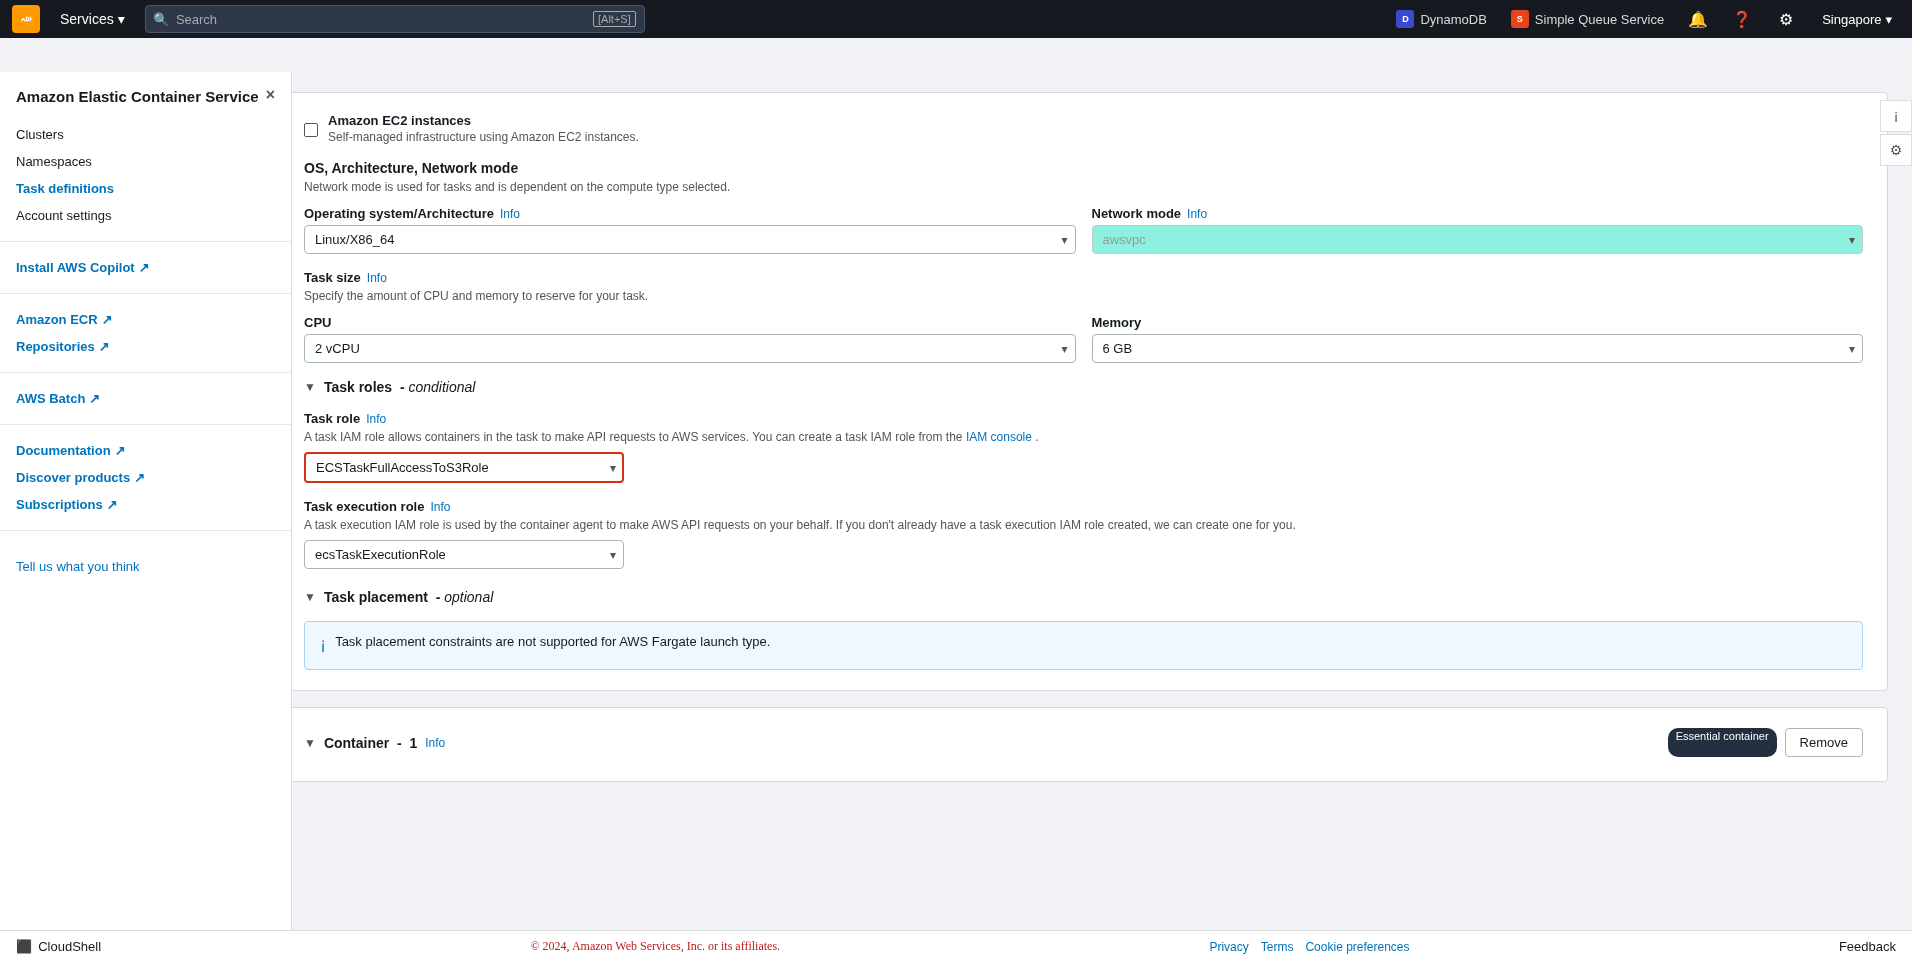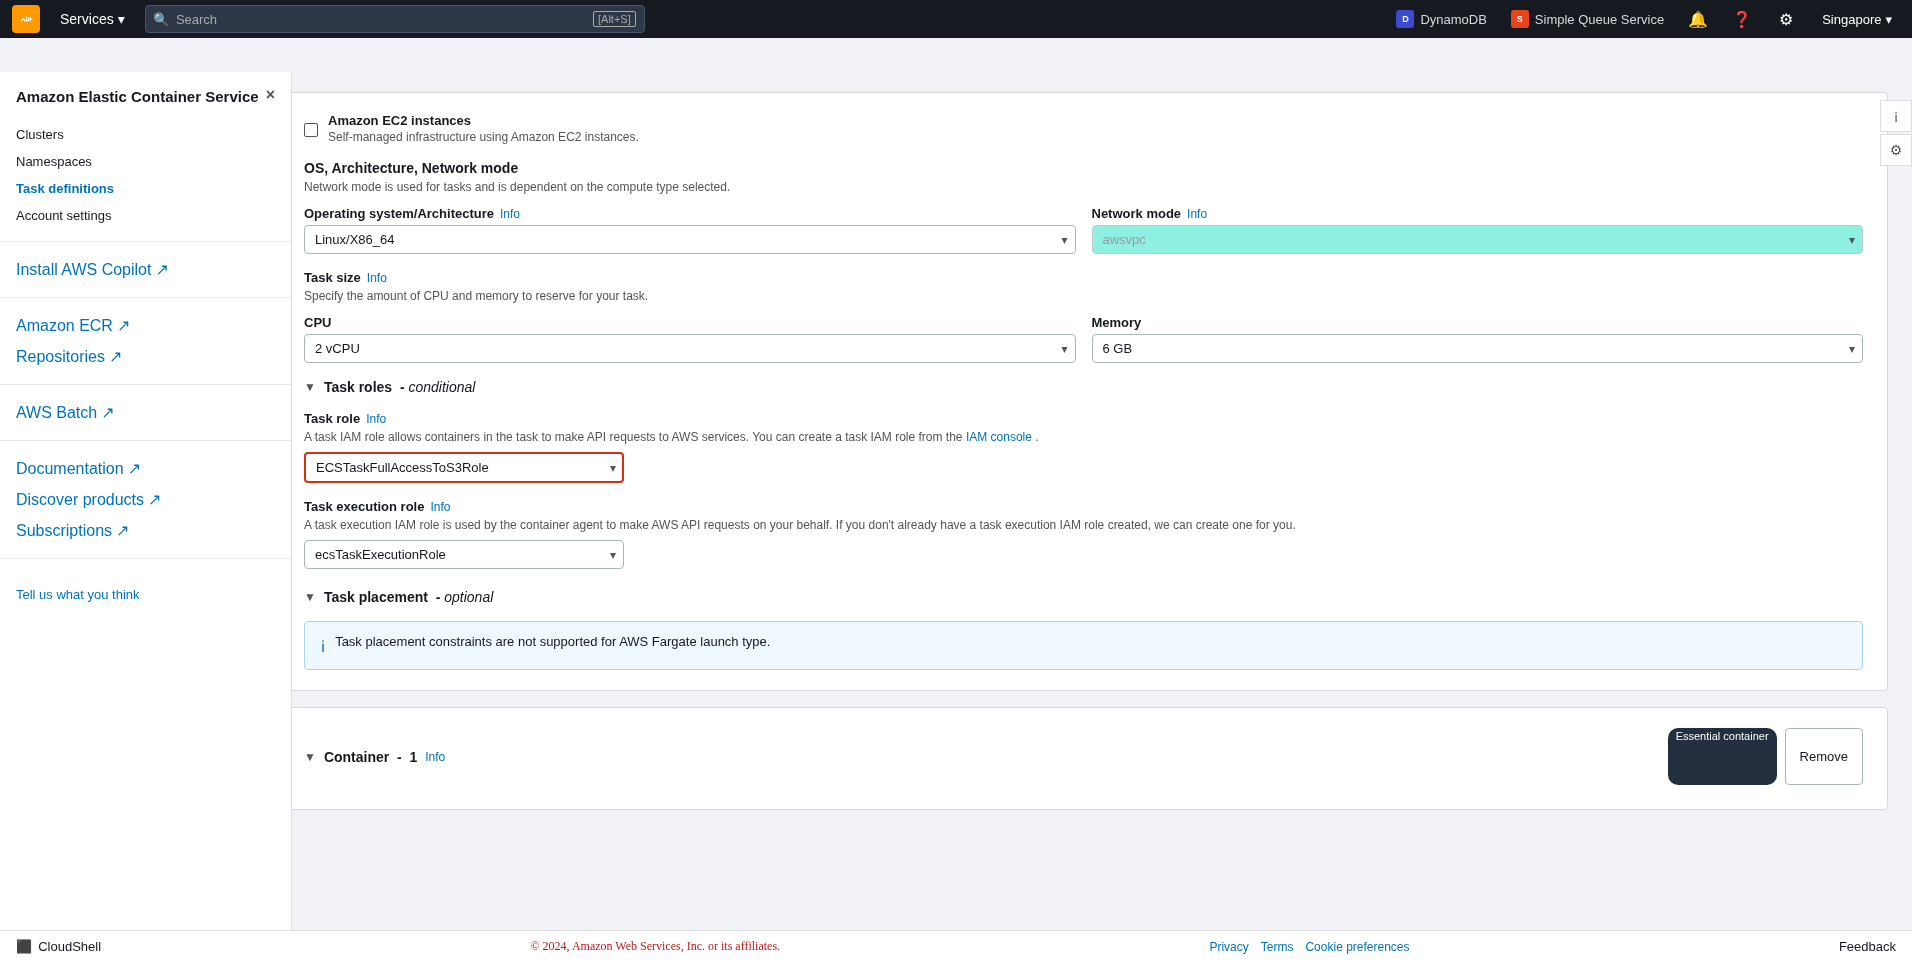--- a/index.html
+++ b/index.html
@@ -99,22 +99,22 @@
     .close-icon-btn {
       cursor: pointer; color: #555; font-size: 16px; margin-top: -2px;
     }
     .sidebar-item {
       padding: 6px 16px; cursor: pointer; color: #16191f; font-size: 13px;
       display: flex; align-items: center; gap: 4px;
     }
     .sidebar-item.active { color: #0073bb; font-weight: 600; }
     .sidebar-divider { border: none; border-top: 1px solid #e8e8e8; margin: 12px 0; }
     .sidebar-link {
-      padding: 6px 16px; cursor: pointer; color: #0073bb; font-size: 16px;
-      display: flex; align-items: center; gap: 4px;
+      padding: 6px 16px; cursor: pointer; color: #0073bb; font-size: 13px;
+      display: flex; align-items: center; gap: 4px; font-weight: bold;
     }
     .tell-us-link {
       padding: 16px; color: #0073bb; font-size: 13px; cursor: pointer;
     }
 
     
     .main-content {
       margin-left: 255px;
       flex: 1;
       overflow-y: auto;
@@ -216,21 +216,21 @@
       display: flex; align-items: center; gap: 8px;
     }
     .container-title { font-size: 14px; font-weight: 600; }
     .badge {
       background: #232f3e; color: #fff;
       font-size: 11px; padding: 2px 8px; border-radius: 10px;
       cursor: pointer;
     }
     .remove-btn {
       background: #fff; border: 1px solid #aab7b8;
-      color: #16191f; padding: 20px 14px; border-radius: 4px;
+      color: #16191f; padding: 6px 14px; border-radius: 4px;
       font-size: 13px; cursor: pointer;
     }
     .footer-link { color: #0073bb; cursor: pointer; }
 
     
     .side-actions {
       position: fixed;
       right: 0; top: 100px;
       display: flex; flex-direction: column; gap: 2px;
     }

